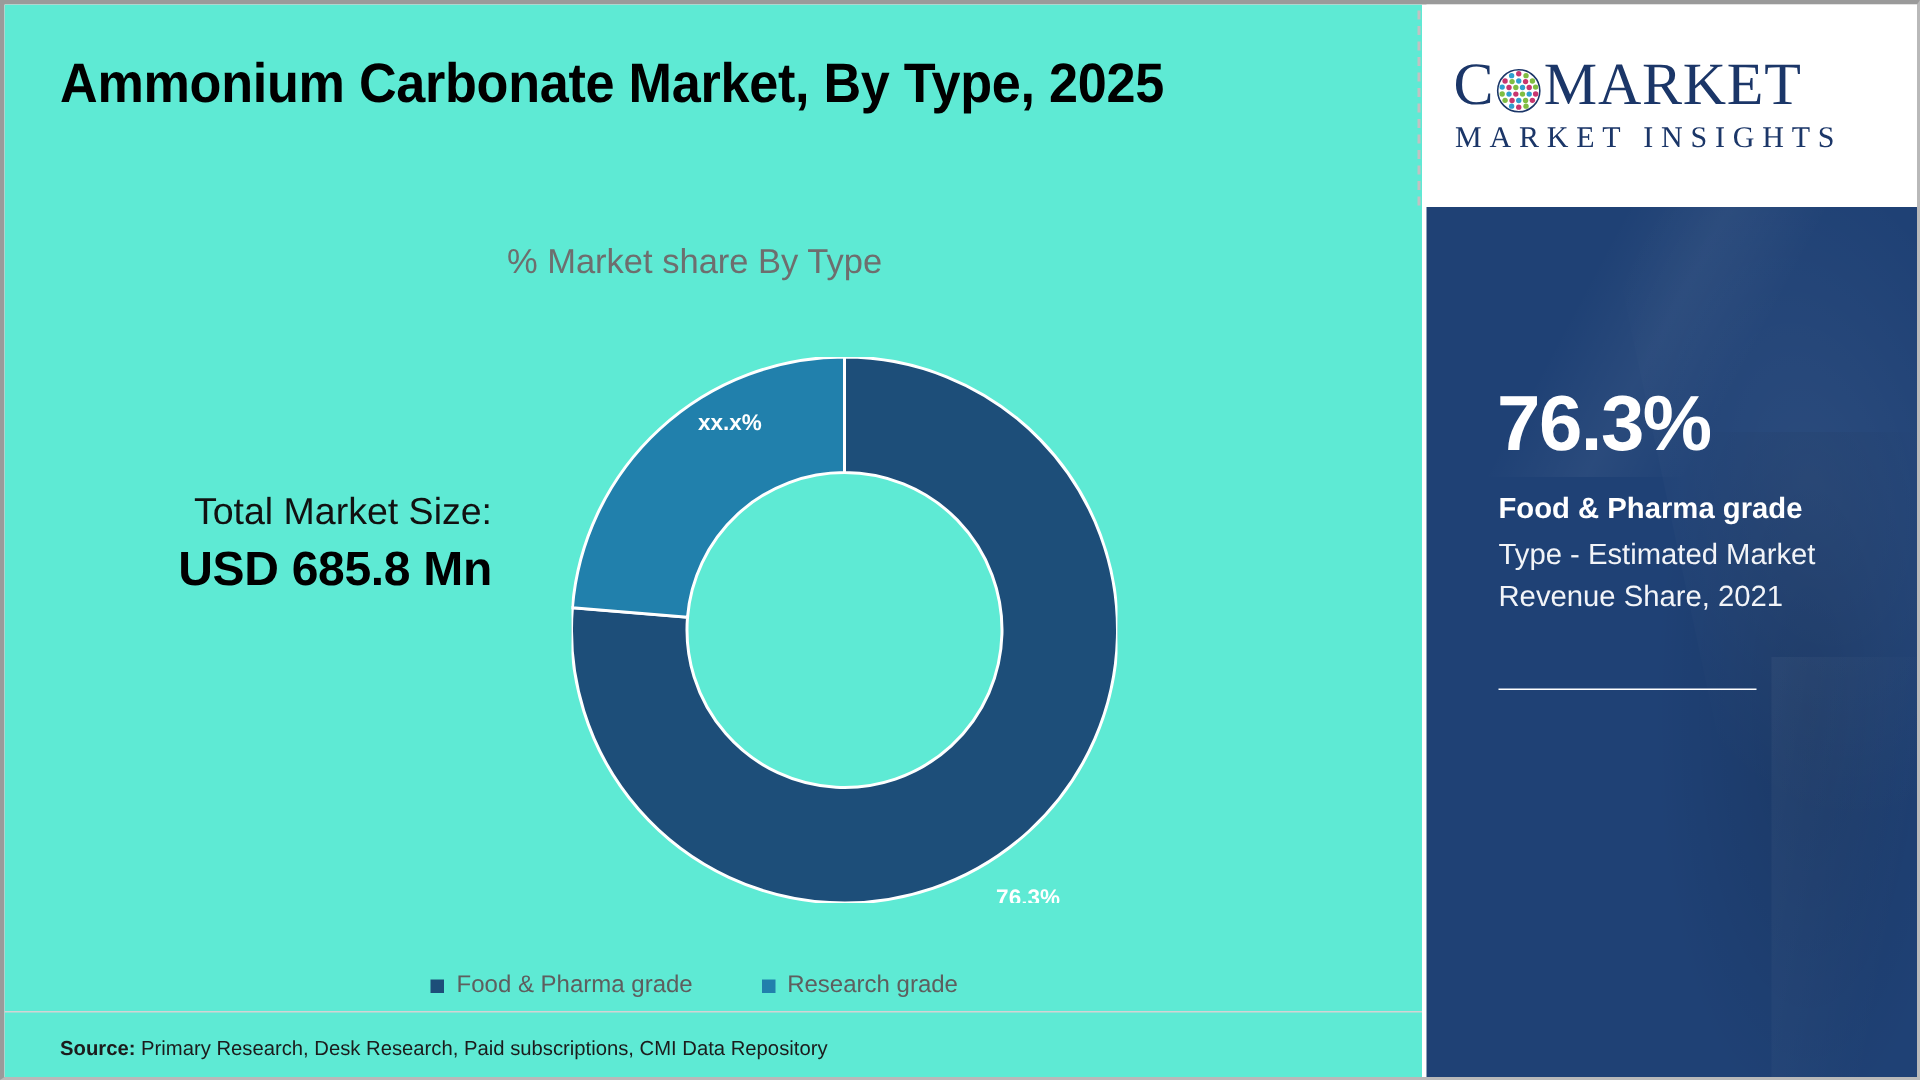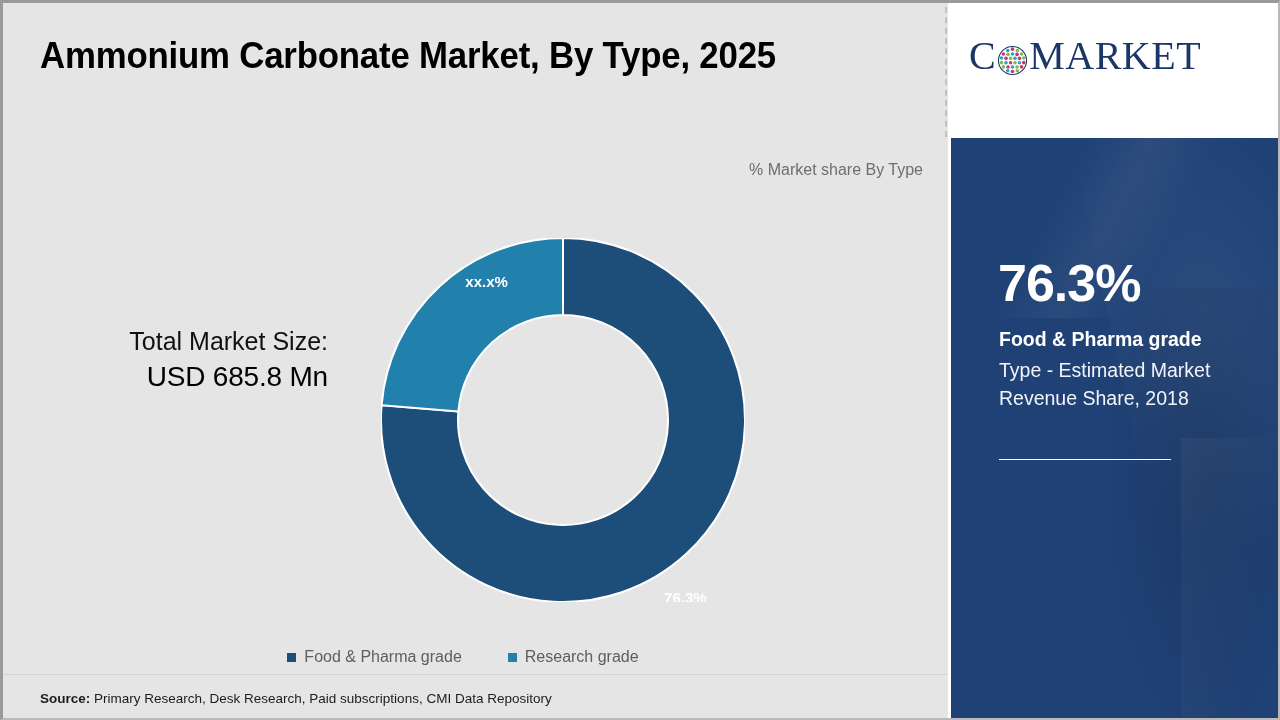--- a/index.html
+++ b/index.html
@@ -23,21 +23,21 @@
     border-bottom: 2px solid #b9b9b9;
     overflow: hidden;
   }
 
   
   #left-area {
     position: absolute;
     left: 0; top: 0;
     width: 945px;
     height: 717px;
-    background: #e5e5e5;
+    background: #5eead4;
   }
 
   #page-title {
     position: absolute;
     left: 37px;
     top: 32px;
     width: 860px;
     font-family: "Liberation Sans Narrow", "Liberation Sans", sans-serif;
     font-size: 37px;
     font-weight: bold;
@@ -46,42 +46,42 @@
     white-space: nowrap;
     transform: scaleX(0.94);
     transform-origin: left center;
   }
 
   #chart-subtitle {
     position: absolute;
     left: 0;
     top: 158px;
     width: 920px;
-    text-align: right;
-    font-size: 16px;
+    text-align: center;
+    font-size: 23px;
     color: #6e6e6e;
   }
 
   
   #total-market {
     position: absolute;
     left: 25px;
     top: 322px;
     width: 300px;
     text-align: right;
   }
   #total-market .tm-label {
     font-size: 25px;
     color: #111111;
     line-height: 1.3;
     font-weight: normal;
   }
   #total-market .tm-value {
-    font-size: 28px;
-    font-weight: normal;
+    font-size: 32px;
+    font-weight: bold;
     color: #000000;
     line-height: 1.35;
     letter-spacing: -0.2px;
   }
 
   
   #donut-wrap {
     position: absolute;
     left: 378px;
     top: 235px;
@@ -368,27 +368,28 @@
               <circle cx="20.7" cy="22.7" r="1.85" fill="#7fbd42"></circle>
               <circle cx="25.4" cy="22.6" r="1.85" fill="#c8366f"></circle>
               <circle cx="11.1" cy="26.6" r="1.85" fill="#2f9fd0"></circle>
               <circle cx="16" cy="27.3" r="1.85" fill="#c8366f"></circle>
               <circle cx="21" cy="26.6" r="1.85" fill="#7fbd42"></circle>
             </g>
           </svg>
         </span>
         <span>MARKET</span>
       </div>
+      <div id="logo-sub">MARKET INSIGHTS</div>
     </div>
 
     <div id="navy-panel">
       <span class="tex1"></span>
       <span class="tex2"></span>
       <span class="tex3"></span>
       <span class="tex4"></span>
 
       <div id="stat-value">76.3%</div>
       <div id="stat-sub-bold">Food &amp; Pharma grade</div>
-      <div id="stat-sub-regular">Type - Estimated Market Revenue Share, 2018</div>
+      <div id="stat-sub-regular">Type - Estimated Market Revenue Share, 2021</div>
       <div id="panel-rule"></div>
     </div>
   </div>
 </div>
 
 </body></html>

